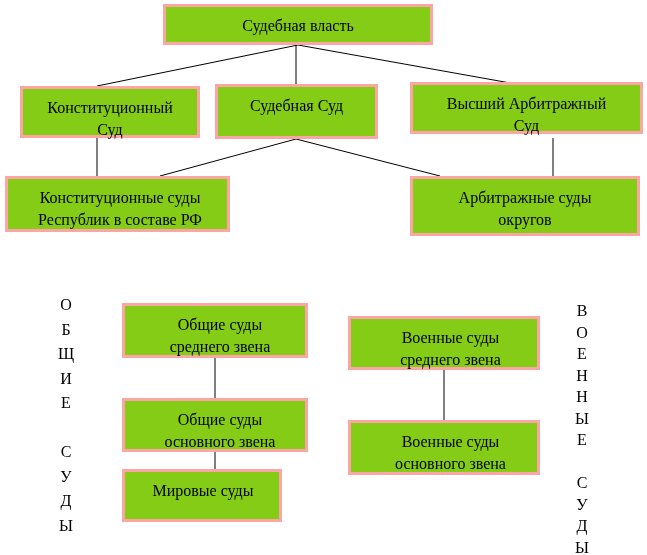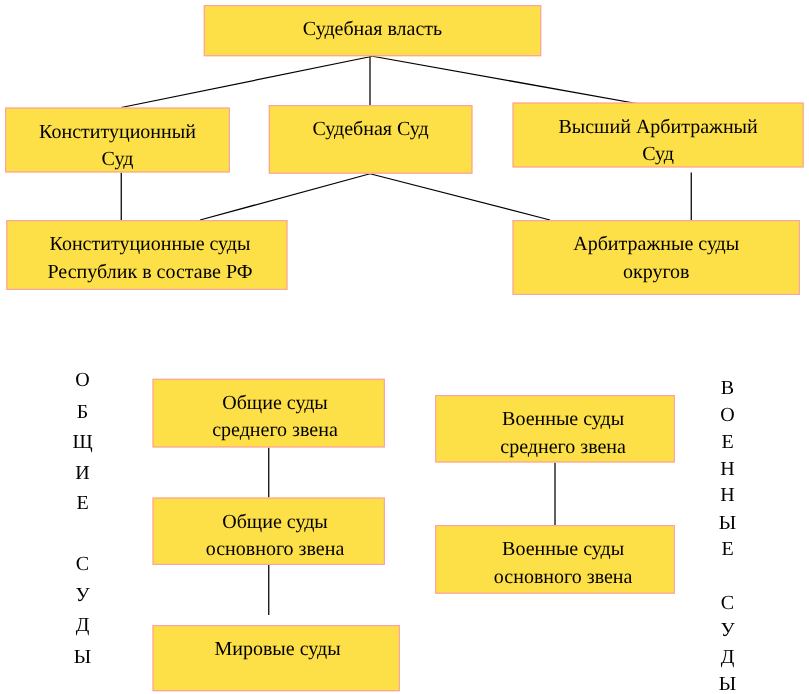--- a/index.html
+++ b/index.html
@@ -13,22 +13,22 @@
     overflow: hidden;
   }
   svg.lines {
     position: absolute;
     left: 0; top: 0;
     width: 647px; height: 555px;
     pointer-events: none;
   }
   .box {
     position: absolute;
-    border: 1px solid #fca5a5;
-    background: #fde047;
+    border: 3px solid #fca5a5;
+    background: #84cc16;
     font-size: 16px;
     line-height: 22px;
     white-space: pre-line;
     padding-top: 8px;
   }
   .box.center { text-align: center; }
   .box.left   { text-align: center; }
   .vlabel {
     position: absolute;
     font-size: 16px;
@@ -53,41 +53,41 @@
       <line x1="296" y1="139" x2="440" y2="176"></line>
       <line x1="553" y1="138" x2="553" y2="176"></line>
       <line x1="215" y1="358" x2="215" y2="398"></line>
       <line x1="215" y1="452" x2="215" y2="492"></line>
       <line x1="444" y1="370" x2="444" y2="420"></line>
     </g>
   </svg>
 
   <div class="box center" style="left:163px; top:4px; width:270px; height:41px;">Судебная власть</div>
 
-  <div class="box center" style="left:4px; top:86px; width:180px; height:52px;">Конституционный
+  <div class="box center" style="left:20px; top:86px; width:180px; height:52px;">Конституционный
 Суд</div>
 
   <div class="box center" style="left:215px; top:84px; width:163px; height:55px;">Судебная Суд</div>
 
   <div class="box center" style="left:410px; top:82px; width:233px; height:52px;">Высший Арбитражный
 Суд</div>
 
   <div class="box left" style="left:5px; top:176px; width:225px; height:56px; padding-left:5px;">Конституционные суды
 Республик в составе РФ</div>
 
   <div class="box center" style="left:410px; top:176px; width:230px; height:60px;">Арбитражные суды
 округов</div>
 
   <div class="box left" style="left:122px; top:303px; width:186px; height:55px; padding-left:10px;">Общие суды
 среднего звена</div>
 
   <div class="box left" style="left:122px; top:398px; width:186px; height:54px; padding-left:10px;">Общие суды
 основного звена</div>
 
-  <div class="box left" style="left:122px; top:500px; width:198px; height:53px; padding-left:2px;">Мировые суды</div>
+  <div class="box left" style="left:122px; top:469px; width:160px; height:53px; padding-left:2px;">Мировые суды</div>
 
   <div class="box left" style="left:348px; top:316px; width:192px; height:54px; padding-left:13px;">Военные суды
 среднего звена</div>
 
   <div class="box left" style="left:348px; top:420px; width:192px; height:55px; padding-left:13px;">Военные суды
 основного звена</div>
 
   <div class="vlabel general" style="left:50px; top:293px; width:32px;">О
 Б
 Щ

